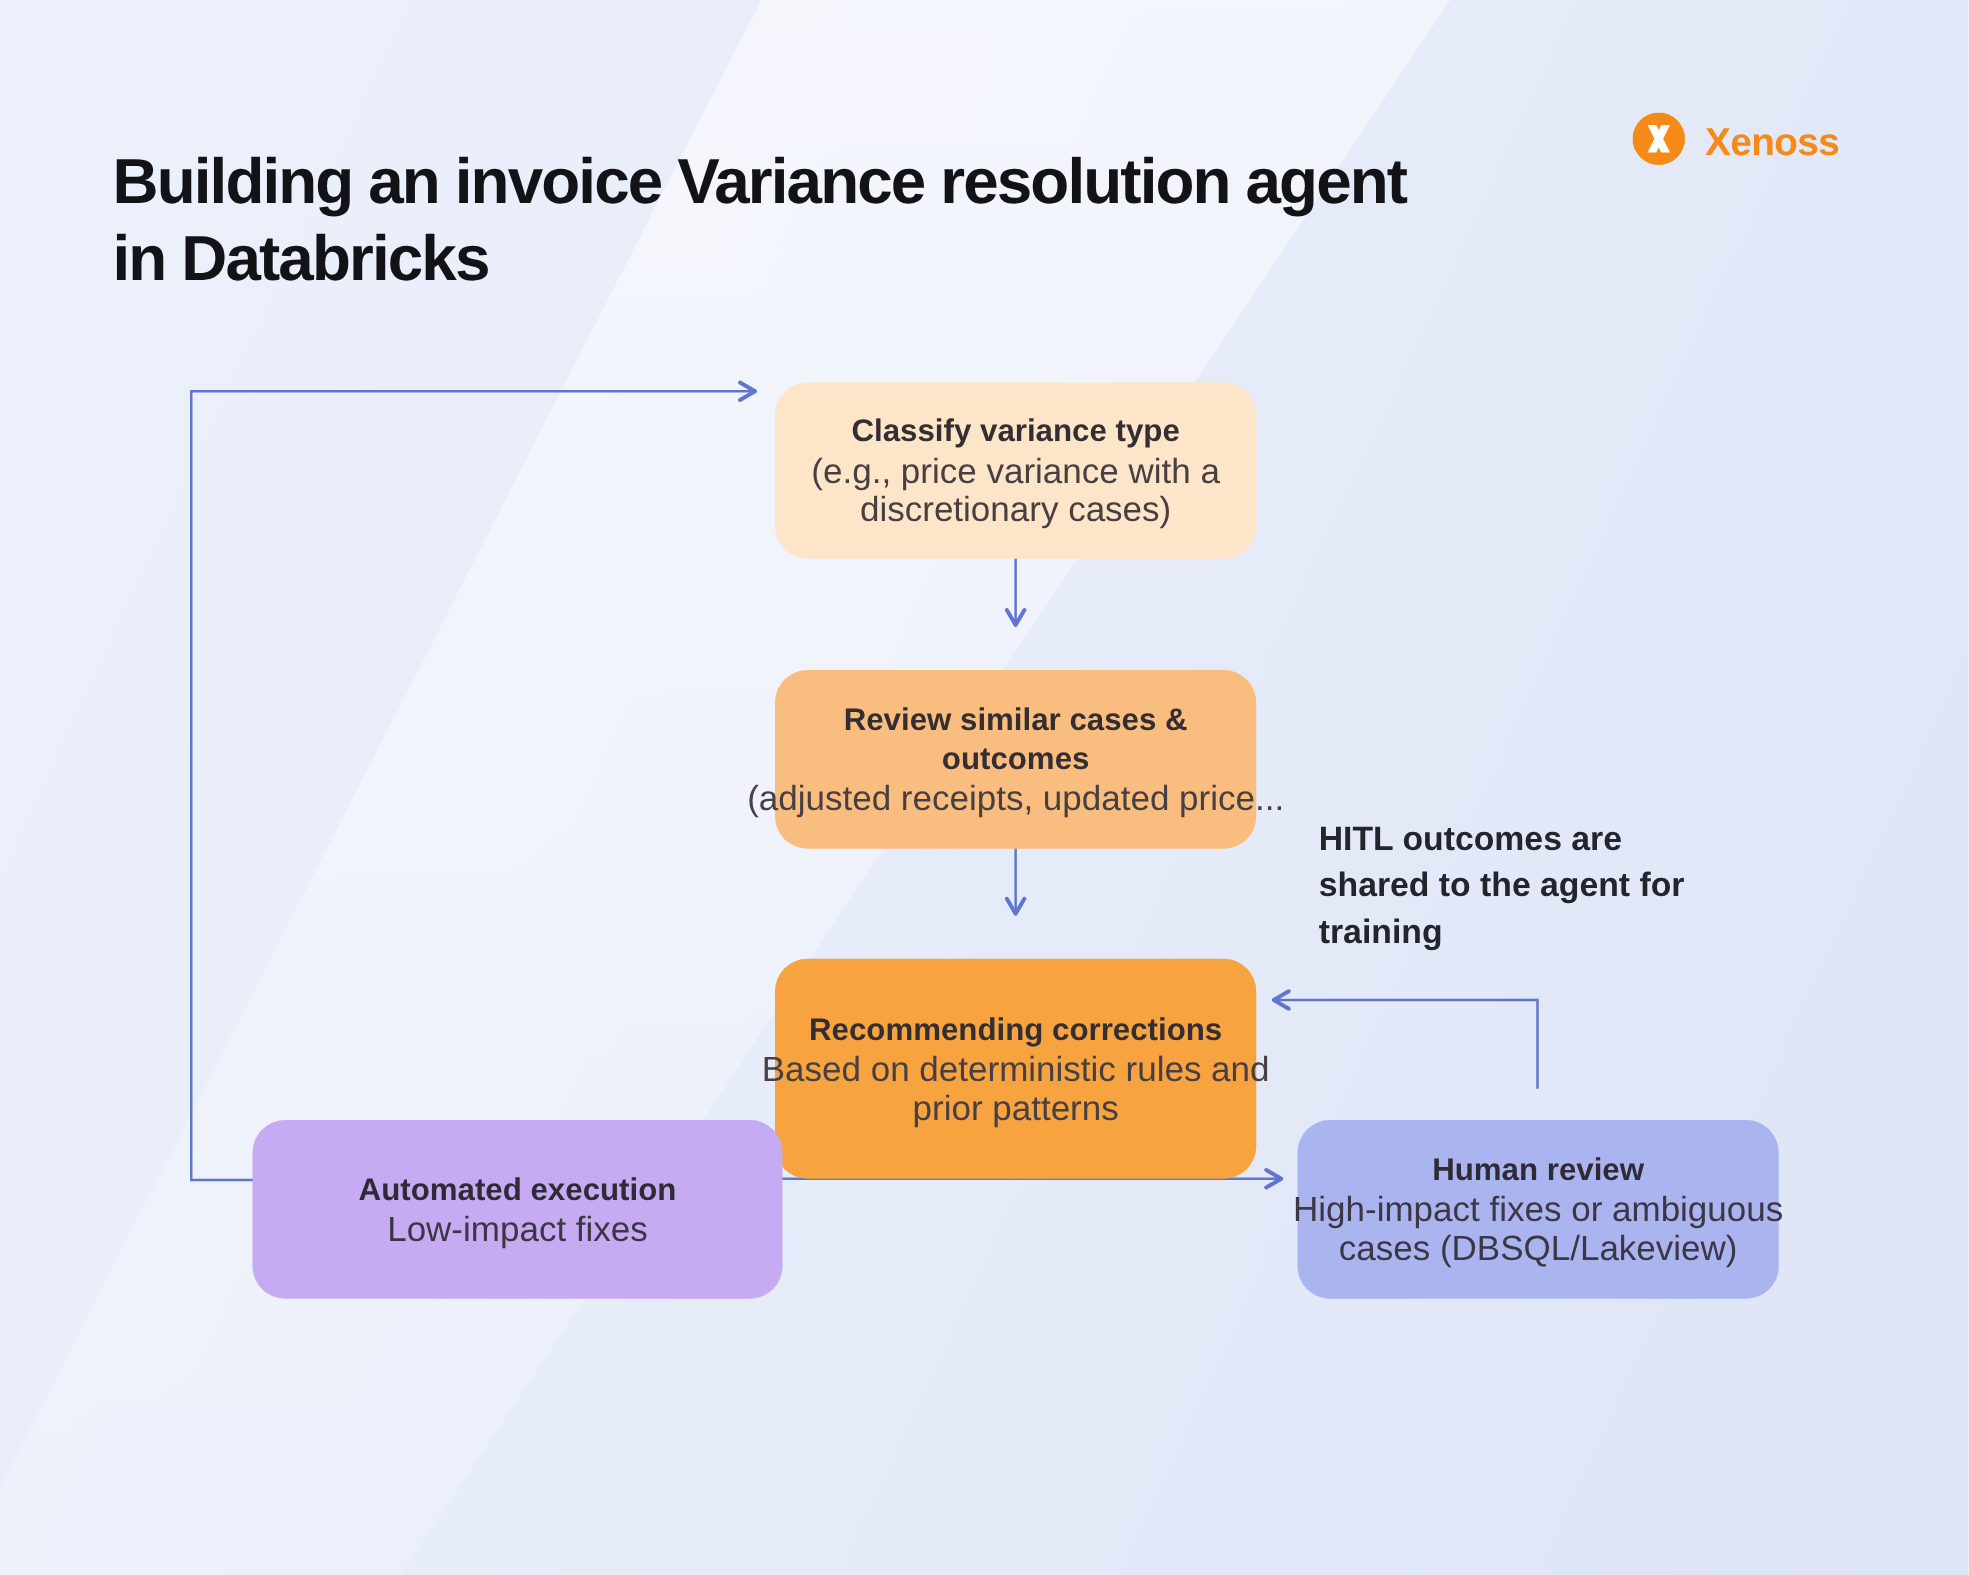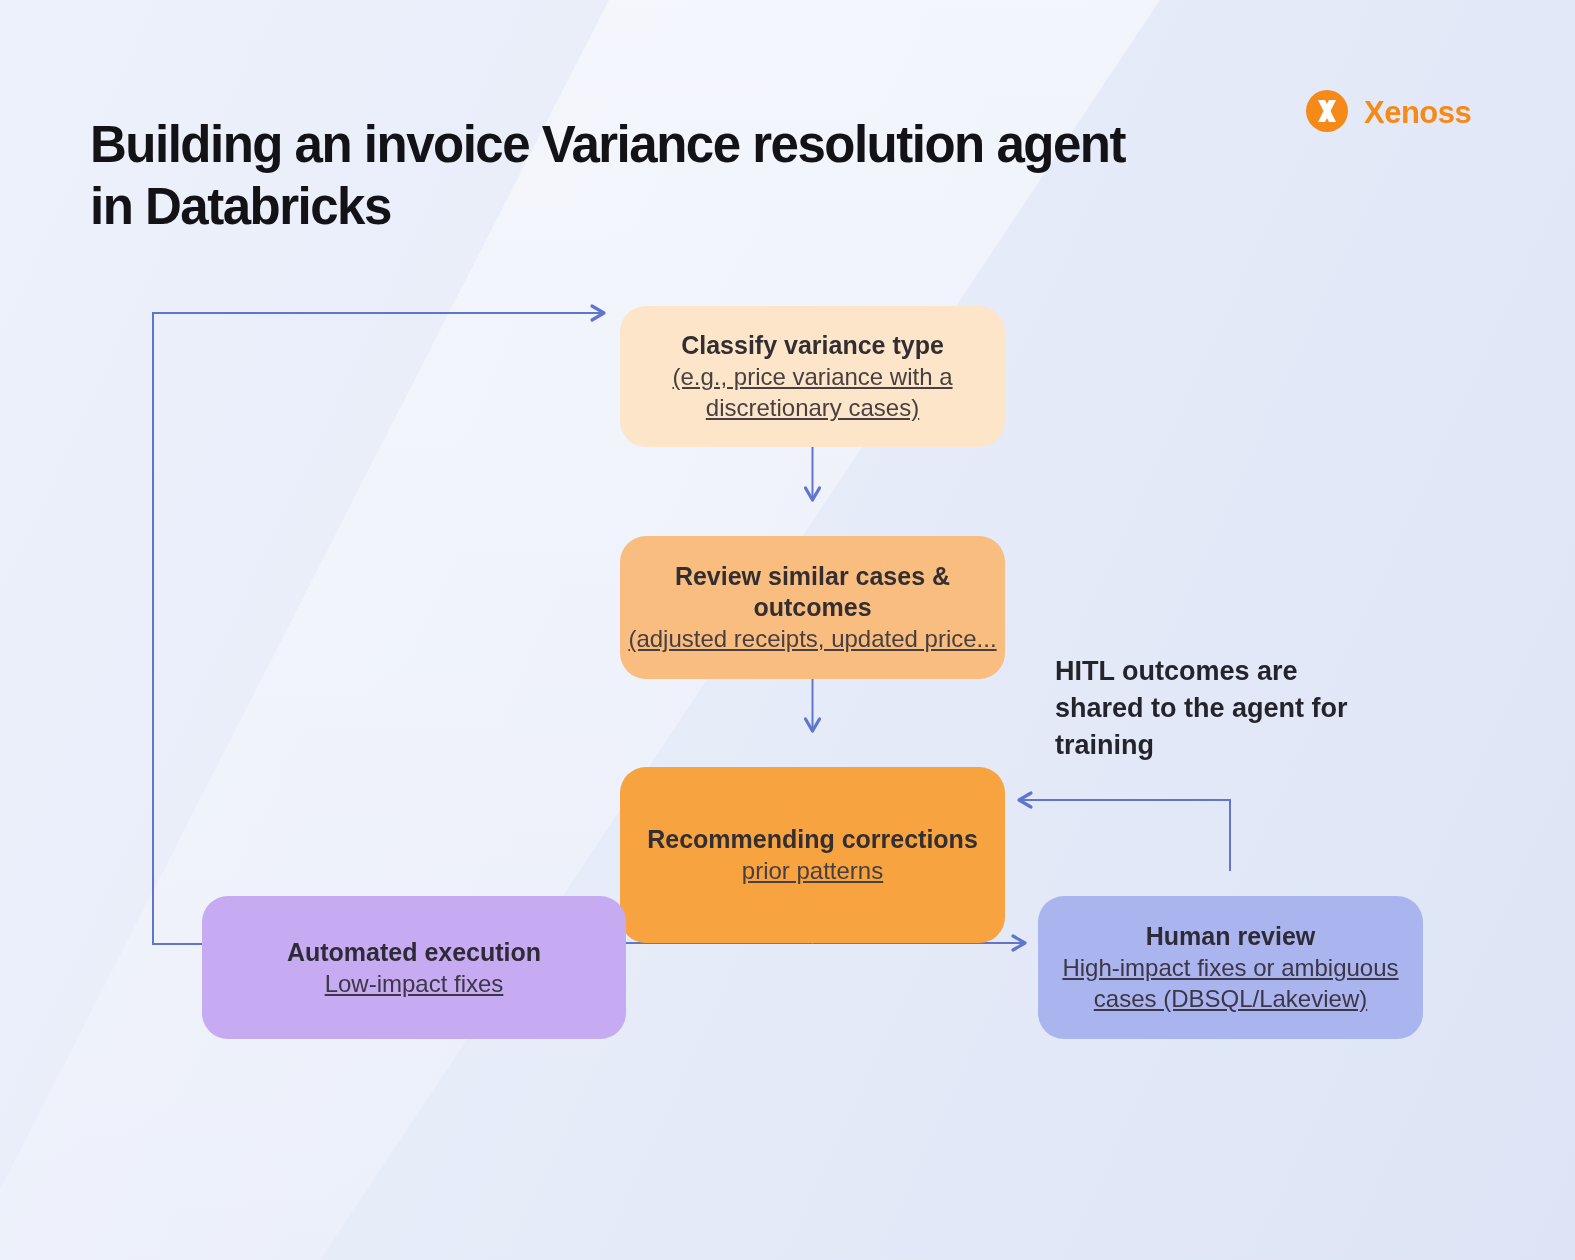--- a/index.html
+++ b/index.html
@@ -49,21 +49,21 @@
     border-radius: 26px;
     display: flex;
     flex-direction: column;
     align-items: center;
     justify-content: center;
     text-align: center;
     margin-top: 24px;
   }
   .node .line { display: block; white-space: nowrap; line-height: 31px; }
   .node .t { font-weight: 700; font-size: 25px; color: #332e31; }
-  .node .b { font-size: 24px; color: #473f41; text-decoration: underline; }
+  .node .b { font-size: 28px; color: #473f41; }
   .node-classify  { left: 620px;  top: 282px; width: 385px; height: 141px; background: #fce5c8; }
   .node-review    { left: 620px;  top: 512px; width: 385px; height: 143px; background: #f9bd80; }
   .node-recommend { left: 620px;  top: 743px; width: 385px; height: 176px; background: #f6a340; }
   .node-automated { left: 202px;  top: 872px; width: 424px; height: 143px; background: #c6abf2; }
   .node-human     { left: 1038px; top: 872px; width: 385px; height: 143px; background: #aab5ef; }
   .node-automated .t, .node-human .t { color: #2e2a36; }
   .node-automated .b, .node-human .b { color: #3c3647; }
   .note {
     position: absolute;
     font-weight: 700;
@@ -129,20 +129,21 @@
   </div>
 
   <div class="node node-review">
     <span class="line t">Review similar cases &amp;</span>
     <span class="line t">outcomes</span>
     <span class="line b">(adjusted receipts, updated price...</span>
   </div>
 
   <div class="node node-recommend">
     <span class="line t">Recommending corrections</span>
+    <span class="line b">Based on deterministic rules and</span>
     <span class="line b">prior patterns</span>
   </div>
 
   <div class="node node-automated">
     <span class="line t">Automated execution</span>
     <span class="line b">Low-impact fixes</span>
   </div>
 
   <div class="node node-human">
     <span class="line t">Human review</span>

